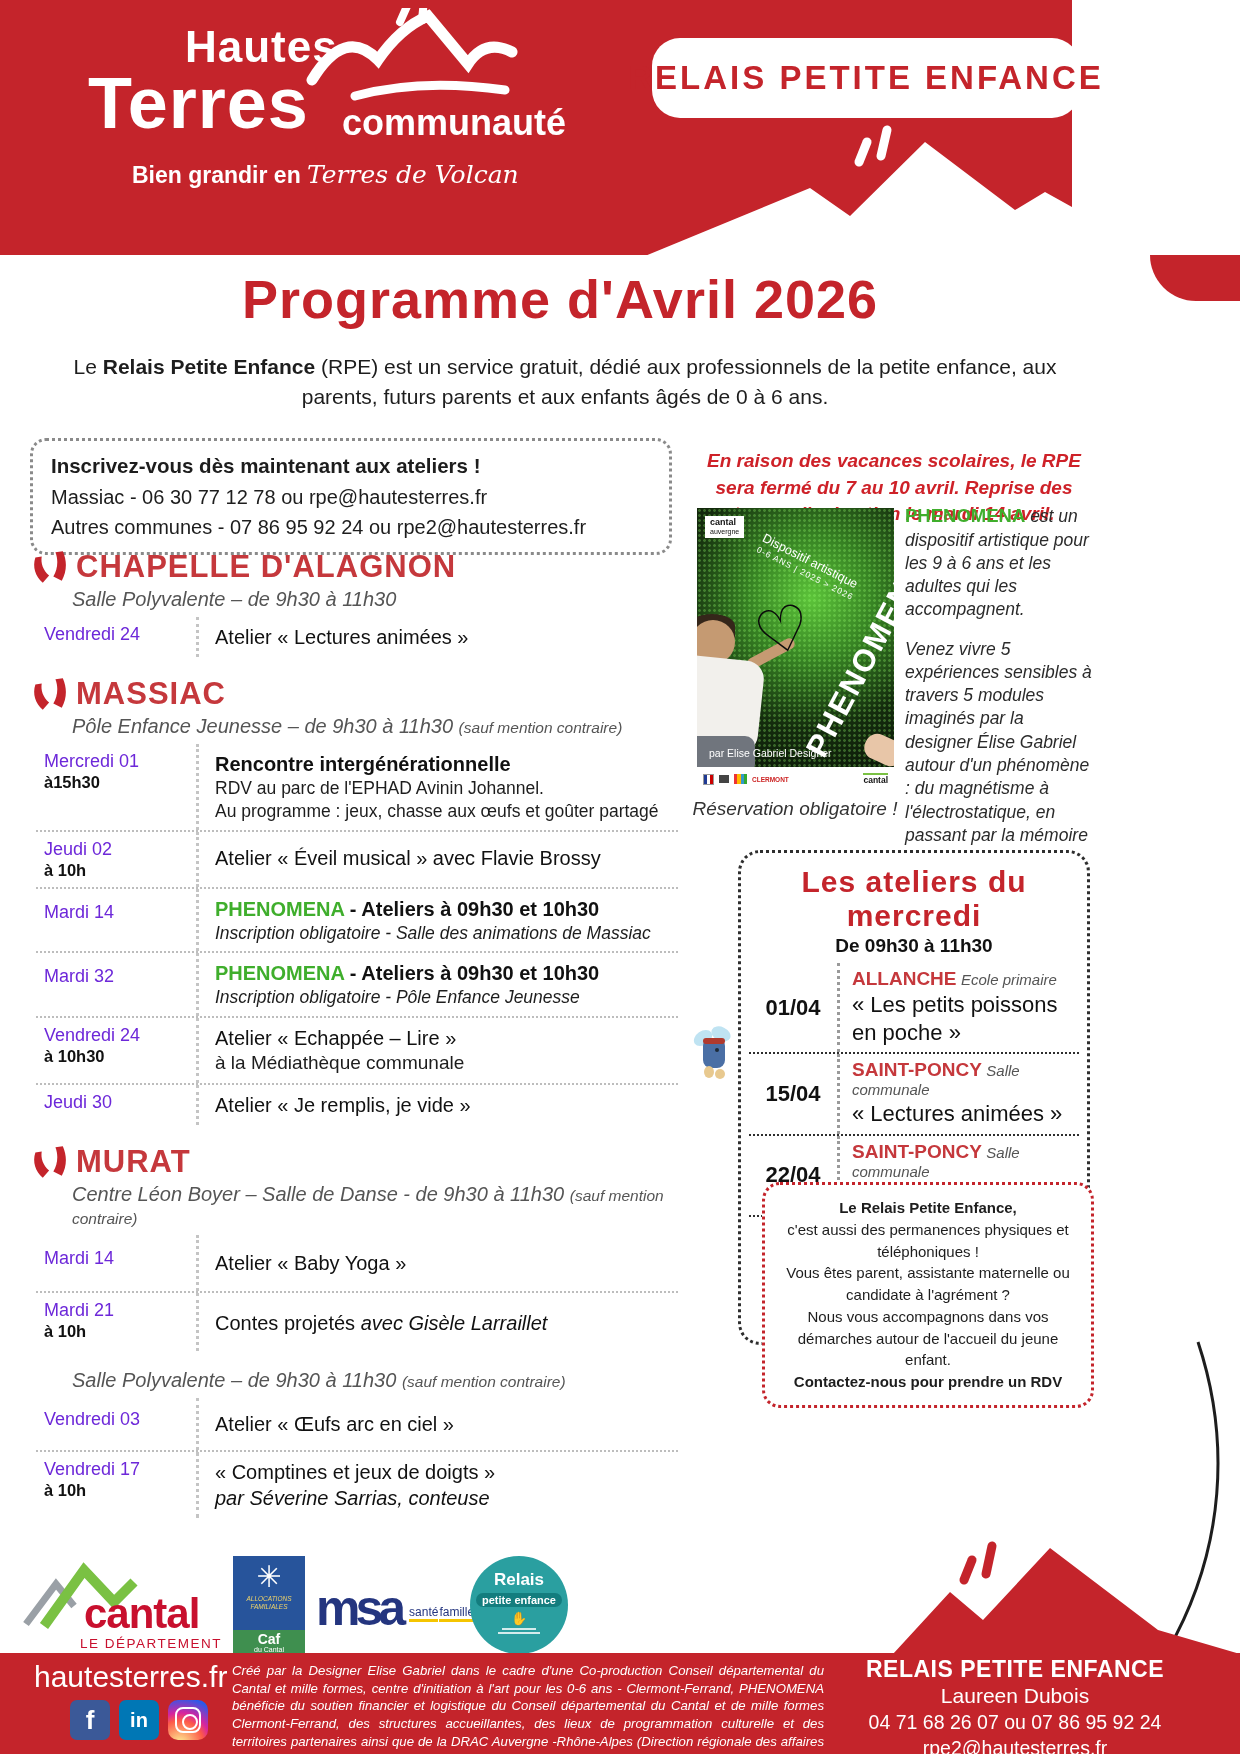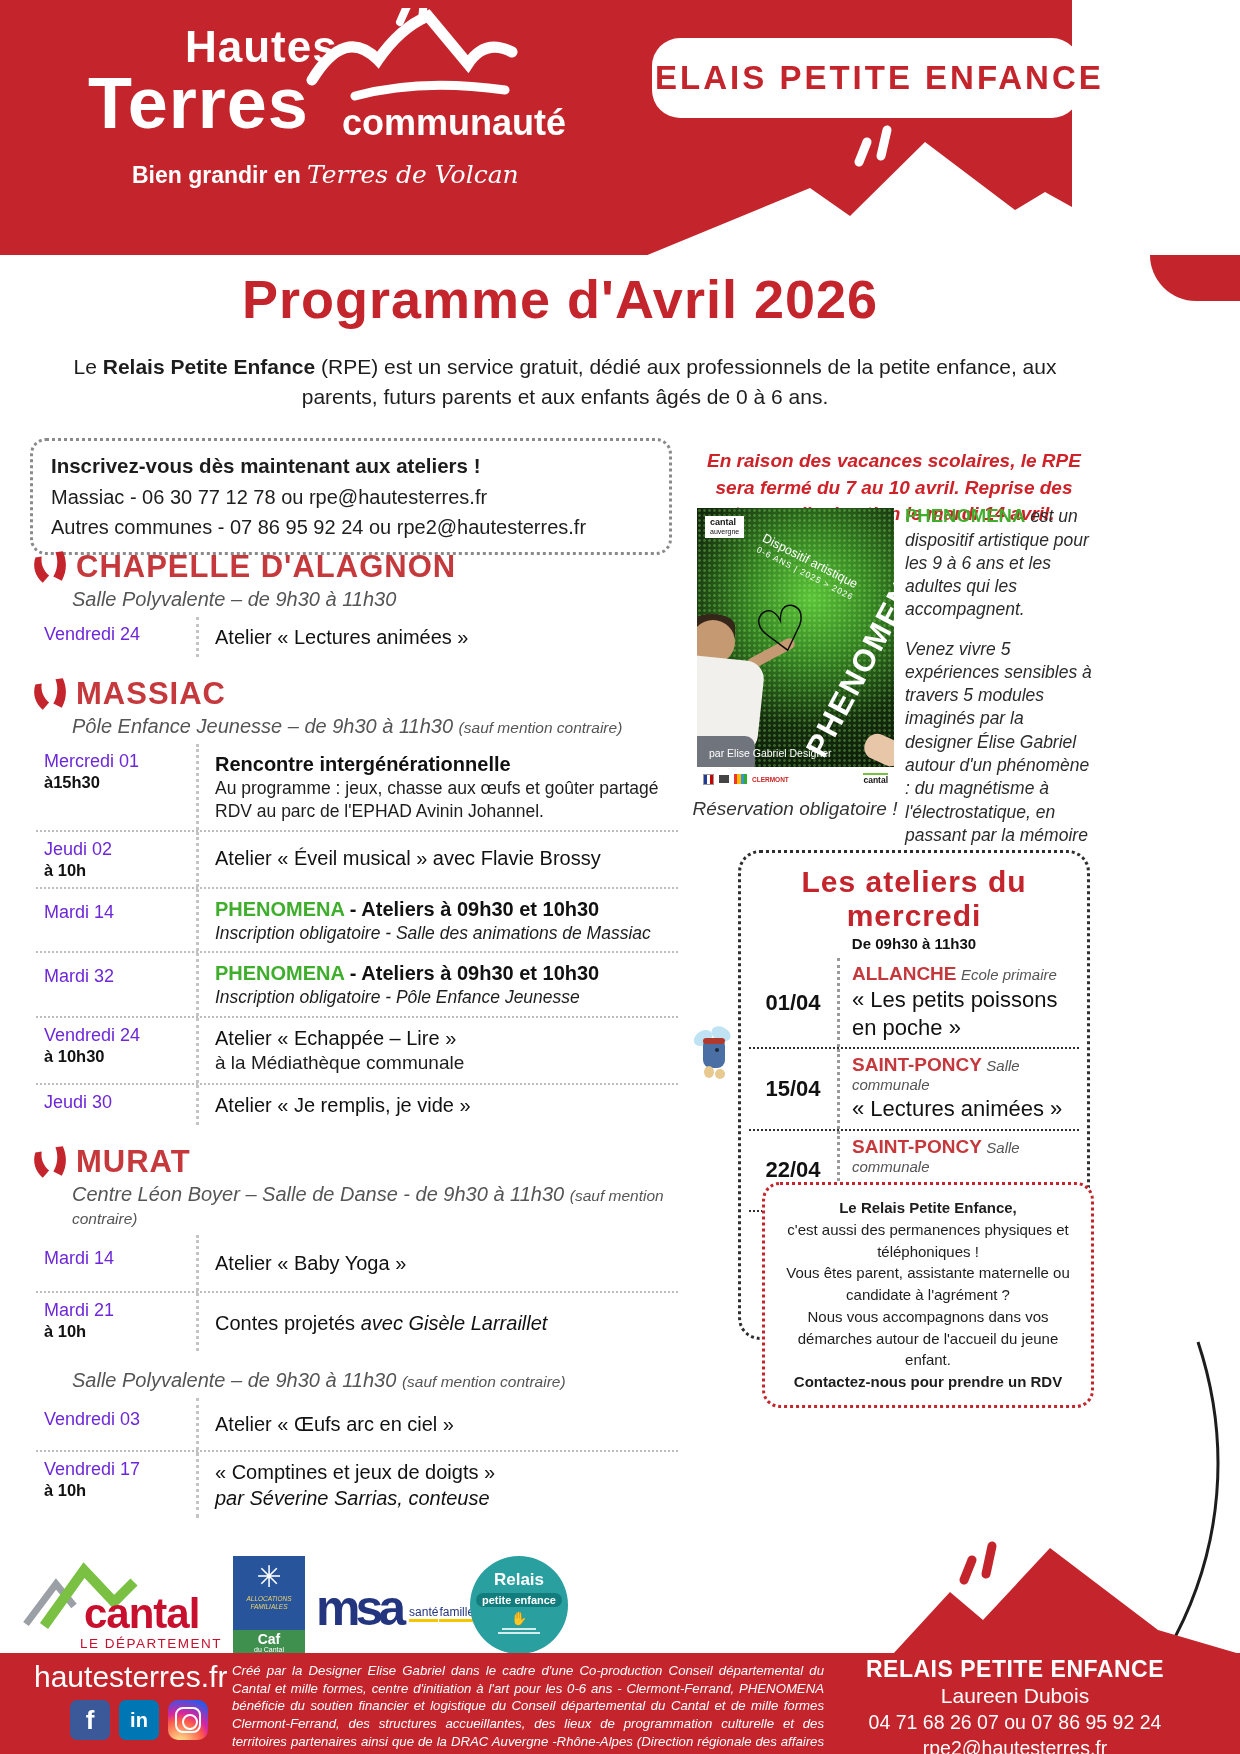--- a/index.html
+++ b/index.html
@@ -80,21 +80,21 @@
 
   .reservation{position:absolute;left:688px;top:798px;width:214px;text-align:center;font-style:italic;font-size:19px;color:#333;}
   .phen-text{position:absolute;left:905px;top:504px;width:190px;font-size:17.5px;line-height:1.33;color:#2b2b2b;}
   .phen-text .g{color:#3FAE2C;font-weight:bold;font-style:normal;font-size:18.5px;}
   .phen-text .i{font-style:italic;}
   .phen-p2{margin-top:16px;}
 
   
   .mbox{position:absolute;left:738px;top:850px;width:352px;border:3px dotted #2e2e2e;border-radius:22px;padding:12px 8px 8px;box-sizing:border-box;background:#fff;}
   .m-title{text-align:center;color:#C4242B;font-size:30px;font-weight:600;letter-spacing:1px;}
-  .m-sub{text-align:center;font-weight:bold;font-size:15px;color:#111;margin:2px 0 6px;}
+  .m-sub{text-align:center;font-weight:bold;font-size:19px;color:#111;margin:2px 0 6px;}
   .mrow{display:flex;}
   .mrow + .mrow{border-top:2px dotted #2e2e2e;}
   .m-date{width:88px;flex-shrink:0;display:flex;align-items:center;justify-content:center;font-weight:bold;font-size:22px;color:#111;}
   .m-body{flex:1;border-left:3px dotted #9a9a9a;padding:5px 4px 6px 12px;}
   .m-place{color:#C5383C;font-size:19px;font-weight:600;letter-spacing:0;}
   .m-loc{font-style:italic;color:#555;font-size:15px;}
   .m-ev{font-size:22px;color:#111;font-weight:500;line-height:1.25;margin-top:1px;}
 
   
   .ibox{position:absolute;left:762px;top:1182px;width:332px;border:3px dotted #C4242B;border-radius:18px;padding:12px 10px;box-sizing:border-box;text-align:center;font-size:15px;line-height:1.45;color:#1d1d1d;background:#fff;}
@@ -229,22 +229,22 @@
       </div>
       <div class="sec-sub"><span>Pôle Enfance Jeunesse – de 9h30 à 11h30 </span><span class="note">(sauf mention contraire)</span></div>
       <div class="tbl">
         <div class="trow">
           <div class="dcol">
             <div class="date">Mercredi 01</div>
             <div class="time">à15h30</div>
           </div>
           <div class="ecol">
             <div class="ev ev-b">Rencontre intergénérationnelle</div>
+            <div class="sm">RDV au parc de l'EPHAD Avinin Johannel.</div>
             <div class="sm">Au programme : jeux, chasse aux œufs et goûter partagé</div>
-            <div class="sm">RDV au parc de l'EPHAD Avinin Johannel.</div>
           </div>
         </div>
         <div class="trow">
           <div class="dcol">
             <div class="date">Jeudi 02</div>
             <div class="time">à 10h</div>
           </div>
           <div class="ecol">
               <div class="ev" style="padding-top:6px">Atelier « Éveil musical » avec Flavie Brossy</div>
             </div>

